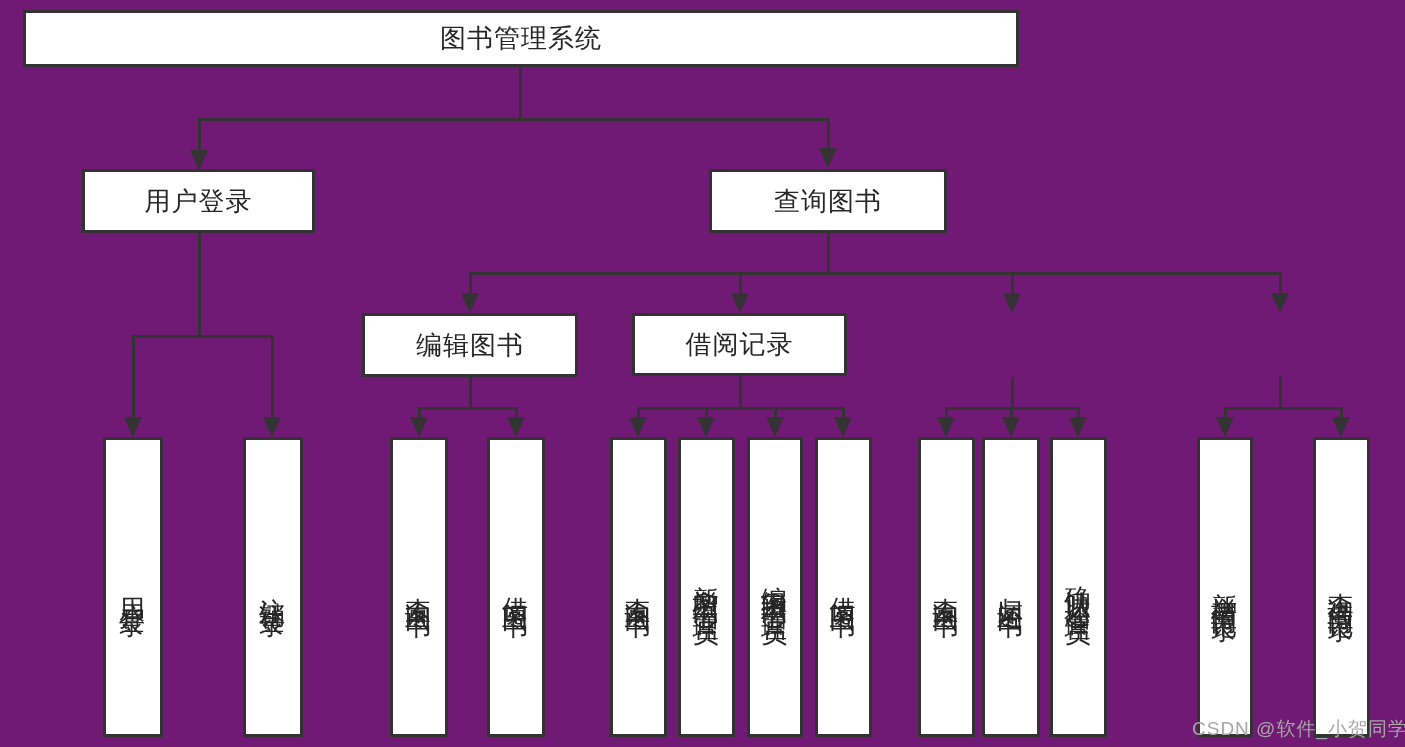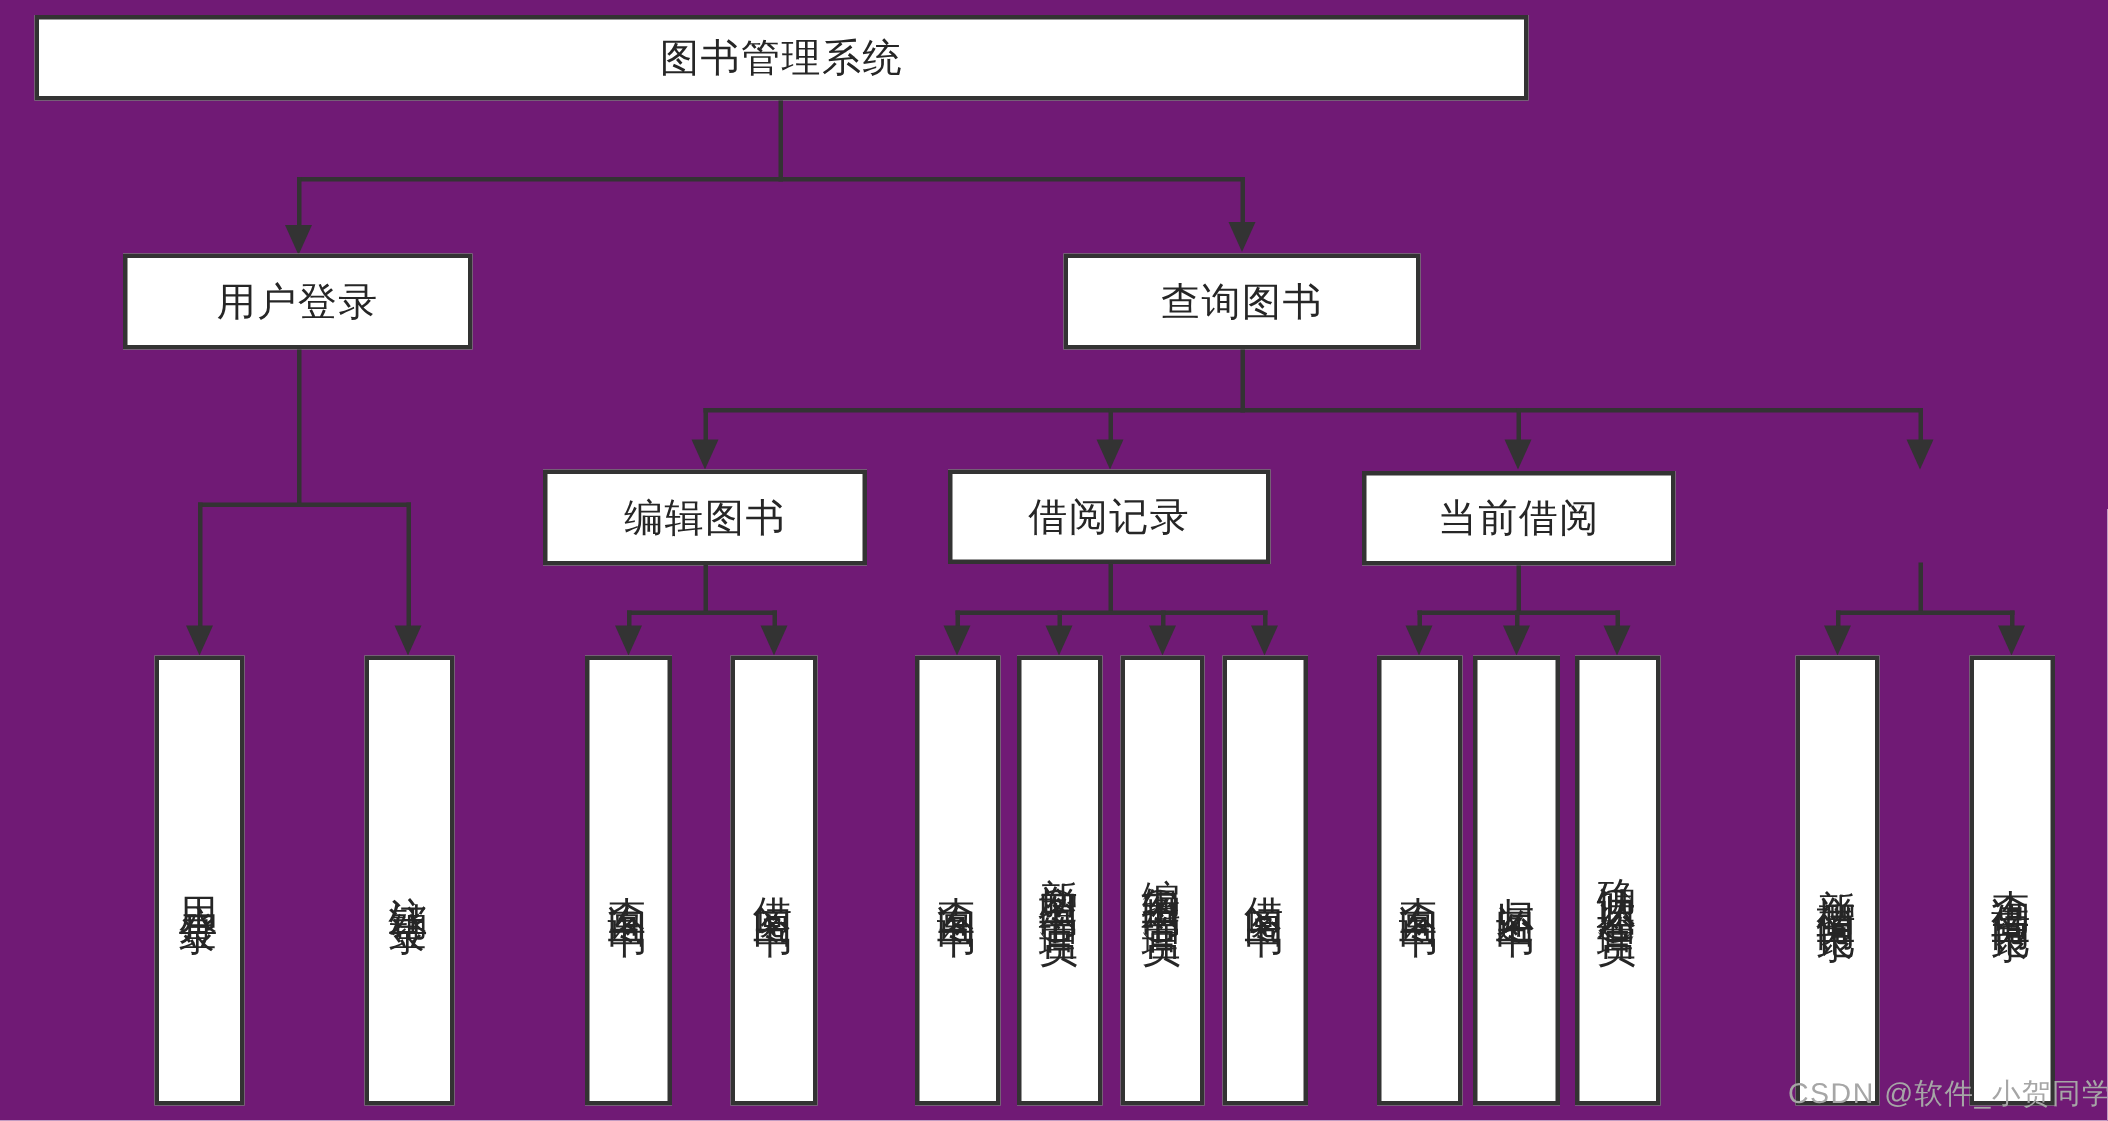--- a/index.html
+++ b/index.html
@@ -90,23 +90,20 @@
   <div class="arrow" style="left:1003px;top:293px"></div>
   <div class="vl" style="left:1279px;top:272px;height:23px"></div>
   <div class="arrow" style="left:1271px;top:293px"></div>
 
   <div class="node hnode" style="left:362px;top:313px;width:216px;height:64px">
     <span>编辑图书</span>
   </div>
   <div class="node hnode" style="left:632px;top:313px;width:215px;height:63px">
     <span>借阅记录</span>
   </div>
-  <div class="node hnode" style="left:908px;top:314px;width:209px;height:63px">
-    <span>当前借阅</span>
-  </div>
 
   <div class="vl" style="left:469px;top:376px;height:34px"></div>
   <div class="hl" style="left:418px;top:407px;width:100px"></div>
   <div class="vl" style="left:418px;top:407px;height:12px"></div>
   <div class="arrow" style="left:410px;top:417px"></div>
   <div class="vl" style="left:515px;top:407px;height:12px"></div>
   <div class="arrow" style="left:507px;top:417px"></div>
 
   <div class="vl" style="left:739px;top:375px;height:35px"></div>
   <div class="hl" style="left:637px;top:407px;width:208px"></div>

